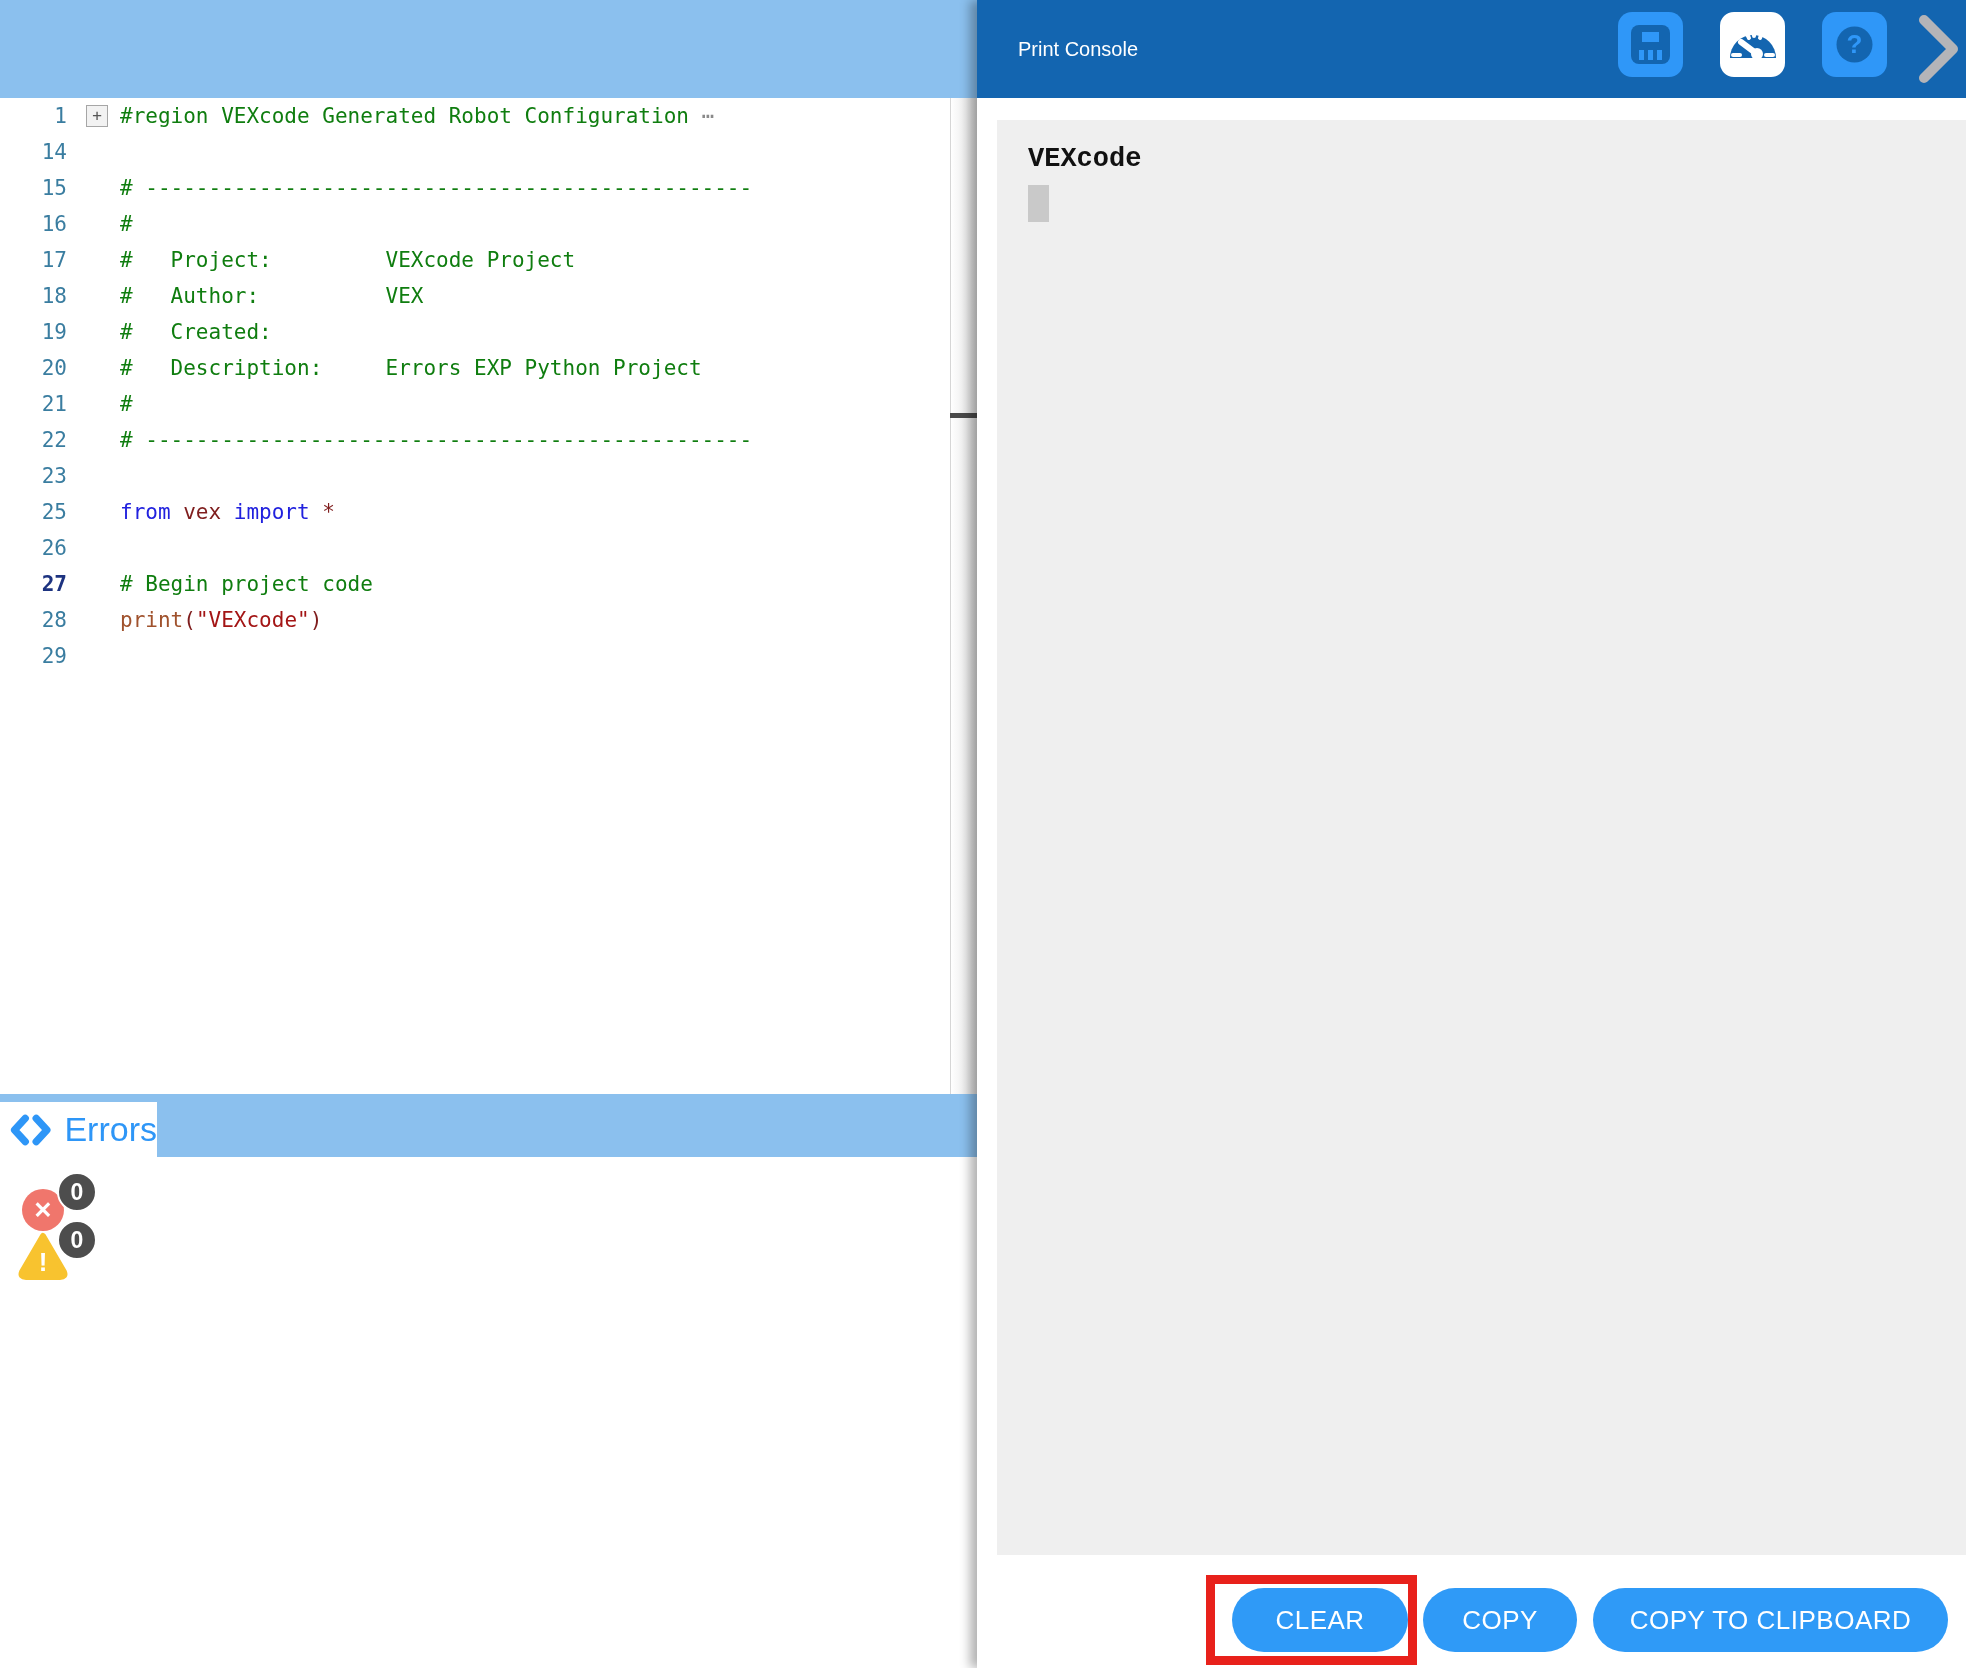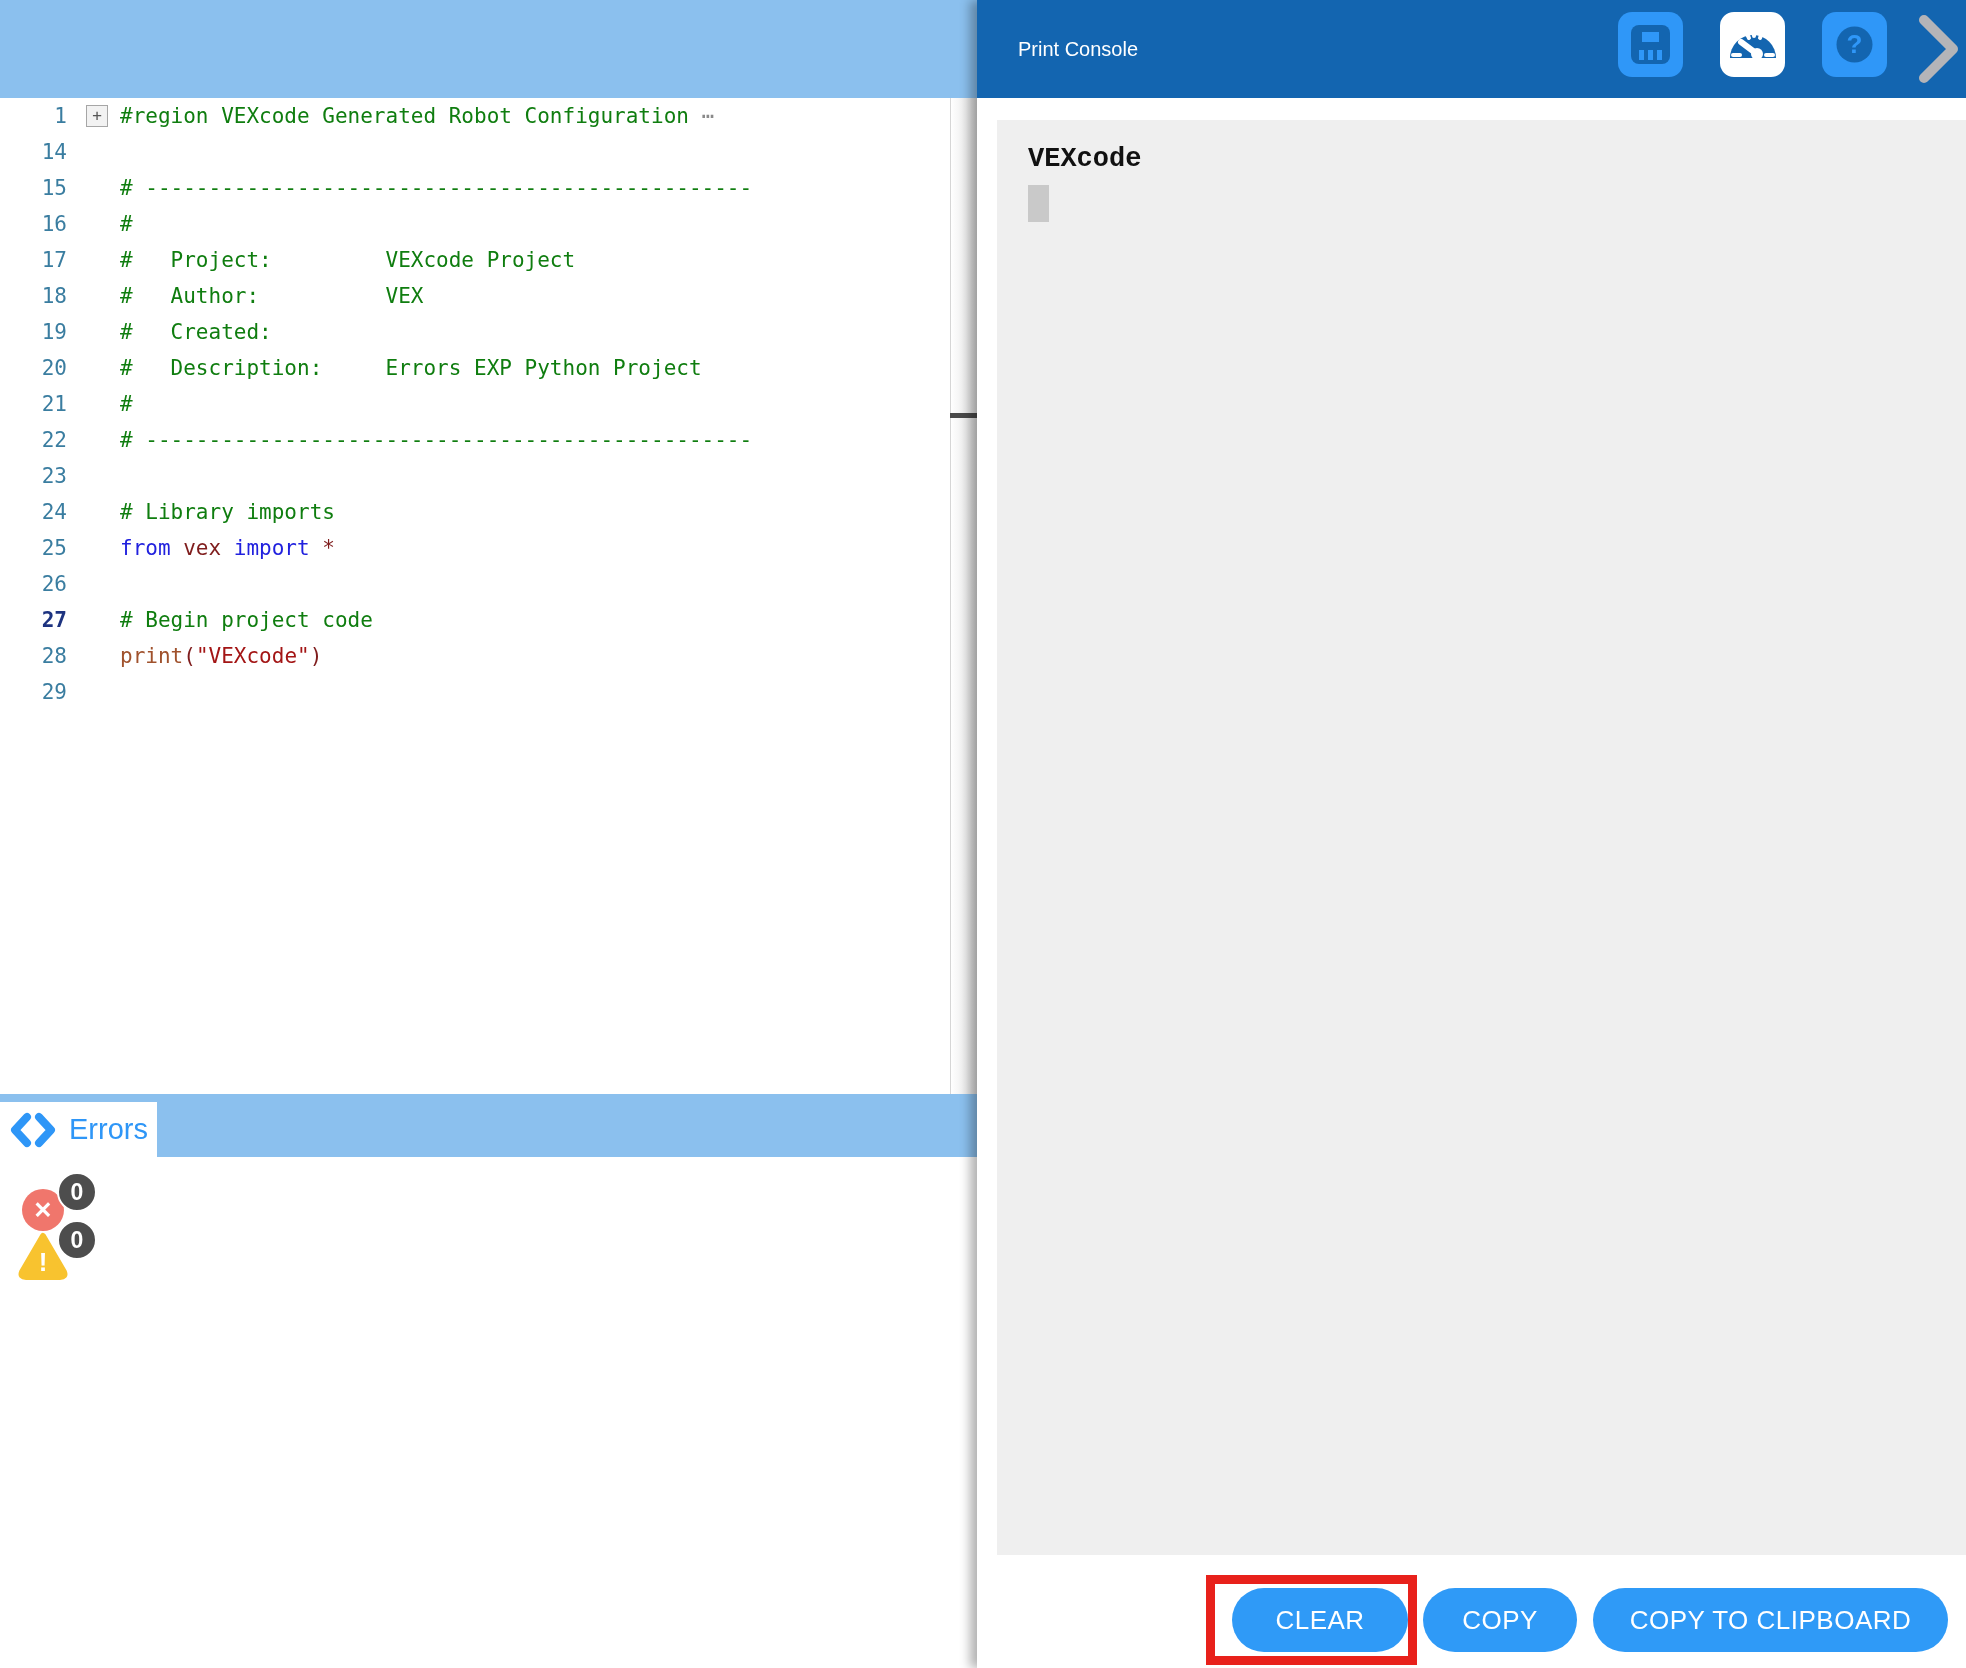--- a/index.html
+++ b/index.html
@@ -33,21 +33,21 @@
   .scroll-track{left:950px;top:98px;width:27px;height:996px;
       background:linear-gradient(to right,#ffffff,#e0e0e0);
       border-left:1px solid #d6d6d6;box-sizing:border-box;}
   .scroll-thumb{left:950px;top:413px;width:27px;height:5px;background:#4a4a4a;}
 
   
   .errors-bar{left:0;top:1094px;width:977px;height:63px;background:#8bc0ee;}
   .errors-tab{left:0;top:1102px;width:157px;height:55px;background:#ffffff;
       display:flex;align-items:center;gap:13px;padding-left:10px;
       box-sizing:border-box;cursor:pointer;}
-  .errors-tab .label{color:#2e96f7;font-size:29px;}
+  .errors-tab .label{color:#2e96f7;font-size:34px;}
 
   .err-circle{left:22px;top:1189px;width:42px;height:42px;border-radius:50%;
       background:#f0766c;color:#ffffff;font-weight:bold;font-size:23px;
       display:flex;align-items:center;justify-content:center;}
   .count-badge{width:40px;height:40px;border-radius:50%;background:#4d4d4d;
       border:2px solid #ffffff;box-sizing:border-box;color:#ffffff;
       font-size:23px;font-weight:bold;display:flex;align-items:center;
       justify-content:center;}
   .badge1{left:57px;top:1172px;}
   .badge2{left:57px;top:1220px;}
@@ -98,21 +98,20 @@
         <div class="cl"><span class="num">14</span><span class="code"></span></div>
         <div class="cl"><span class="num">15</span><span class="code"><span class="tok-comment"># ------------------------------------------------</span></span></div>
         <div class="cl"><span class="num">16</span><span class="code"><span class="tok-comment">#</span></span></div>
         <div class="cl"><span class="num">17</span><span class="code"><span class="tok-comment">#   Project:         VEXcode Project</span></span></div>
         <div class="cl"><span class="num">18</span><span class="code"><span class="tok-comment">#   Author:          VEX</span></span></div>
         <div class="cl"><span class="num">19</span><span class="code"><span class="tok-comment">#   Created:</span></span></div>
         <div class="cl"><span class="num">20</span><span class="code"><span class="tok-comment">#   Description:     Errors EXP Python Project</span></span></div>
         <div class="cl"><span class="num">21</span><span class="code"><span class="tok-comment">#</span></span></div>
         <div class="cl"><span class="num">22</span><span class="code"><span class="tok-comment"># ------------------------------------------------</span></span></div>
         <div class="cl"><span class="num">23</span><span class="code"></span></div>
-        <div class="cl"><span class="num">24</span><span class="code"><span class="tok-comment"># Library imports</span></span></div>
         <div class="cl"><span class="num">25</span><span class="code"><span class="tok-kw">from</span><span class="tok-plain"> vex </span><span class="tok-kw">import</span><span class="tok-plain"> *</span></span></div>
         <div class="cl"><span class="num">26</span><span class="code"></span></div>
         <div class="cl"><span class="num active">27</span><span class="code"><span class="tok-comment"># Begin project code</span></span></div>
         <div class="cl"><span class="num">28</span><span class="code"><span class="tok-fn">print</span><span class="tok-plain">(</span><span class="tok-str">"VEXcode"</span><span class="tok-plain">)</span></span></div>
         <div class="cl"><span class="num">29</span><span class="code"></span></div>
       </div>
   </div>
   <div class="abs scroll-track"></div>
   <div class="abs scroll-thumb"></div>
 

